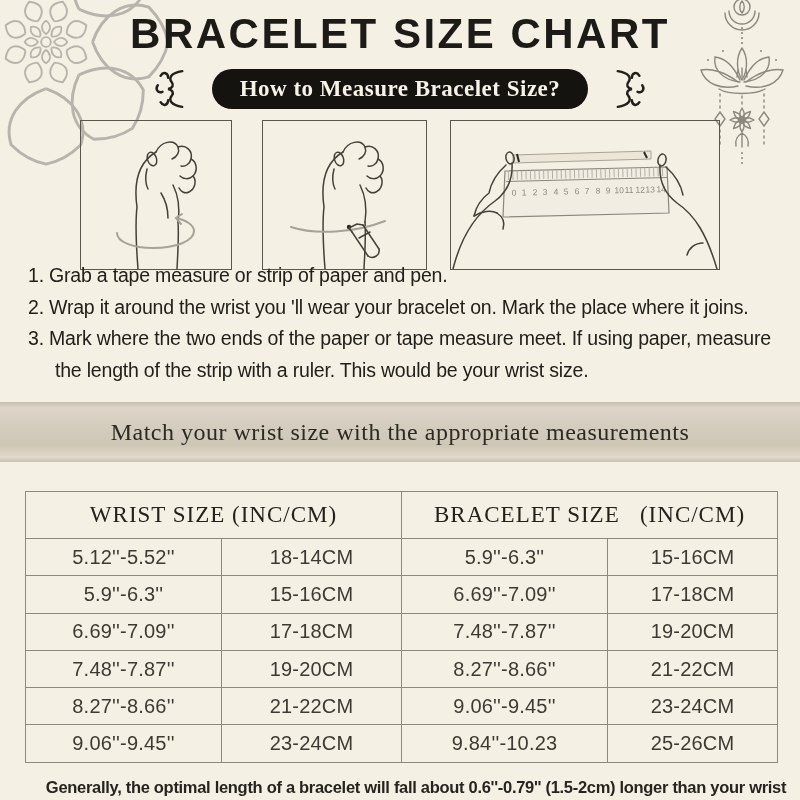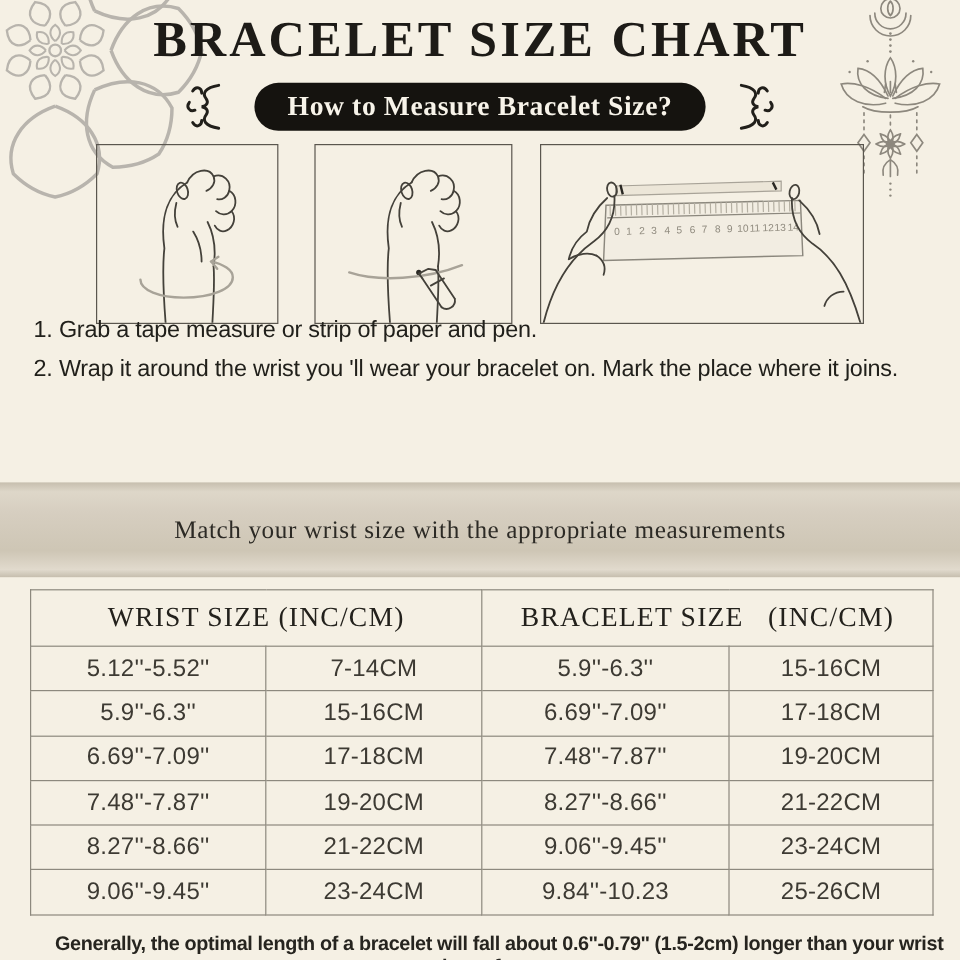--- a/index.html
+++ b/index.html
@@ -7,21 +7,21 @@
     position:relative;width:800px;height:800px;overflow:hidden;
     background:#f5f0e4;
     font-family:"Liberation Sans",sans-serif;color:#21201b;
   }
   
   .mandala{position:absolute;left:-80px;top:-84px;width:252px;height:252px;}
   .hanging{position:absolute;left:692px;top:0;width:100px;height:178px;}
   
   .title{
     position:absolute;top:10px;left:0;width:100%;text-align:center;
-    font-family:Liberation Serif, serif;font-weight:700;font-size:42px;
+    font-family:Liberation Sans, sans-serif;font-weight:700;font-size:42px;
     letter-spacing:2.5px;color:#1d1b17;margin:0;
   }
   
   .badge-row{
     position:absolute;top:66px;left:0;width:100%;height:46px;
     display:flex;align-items:center;justify-content:center;gap:26px;
   }
   .badge{
     background:#15130f;color:#f7f3e9;border-radius:24px;
     padding:7px 28px;font-family:"Liberation Serif",serif;font-weight:700;
@@ -34,24 +34,24 @@
   .box3{left:450px;top:120px;width:268px;height:148px;}
   .illu-box svg{display:block;width:100%;height:100%;}
   
   .instructions{position:absolute;left:28px;top:260px;width:752px;}
   .instructions p{
     margin:0;font-size:19.5px;line-height:31.5px;color:#21201b;
     padding-left:27px;text-indent:-27px;letter-spacing:-0.2px;
   }
   
   .banner{
-    position:absolute;left:0;top:402px;width:100%;height:79px;
+    position:absolute;left:0;top:402px;width:100%;height:60px;
     background:linear-gradient(180deg,#c6beae 0%,#ded7c9 10%,#d6cec0 32%,#cec6b5 72%,#e1dacd 92%,#c6beae 100%);
     display:flex;flex-direction:column;justify-content:center;align-items:center;
-    font-family:"Liberation Serif",serif;font-size:21px;color:#2c2a25;
+    font-family:"Liberation Serif",serif;font-size:24px;color:#2c2a25;
     line-height:35px;letter-spacing:0.5px;
   }
   
   .size-table{
     position:absolute;left:25px;top:491px;width:752px;
     border-collapse:collapse;table-layout:fixed;
   }
   .size-table th,.size-table td{
     border:1px solid #8d897e;text-align:center;vertical-align:middle;padding:0;
   }
@@ -257,20 +257,21 @@
         <ellipse cx="211" cy="39" rx="4" ry="6" transform="rotate(12 211 39)"></ellipse>
         <path d="M215,46 C224,54 230,64 232,74"></path>
         <path d="M252,122 C244,122 238,127 236,134"></path>
       </g>
     </svg>
   </div>
 
   <div class="instructions">
     <p>1. Grab a tape measure or strip of paper and pen.</p>
     <p>2. Wrap it around the wrist you 'll wear your bracelet on. Mark the place where it joins.</p>
+    <p>3. Mark where the two ends of the paper or tape measure meet. If using paper, measure the length of the strip with a ruler. This would be your wrist size.</p>
   </div>
 
   <div class="banner">
     <div>Match your wrist size with the appropriate measurements</div>
   </div>
 
   <table class="size-table">
     <colgroup>
       <col style="width:196px">
         <col style="width:180px">
@@ -279,21 +280,21 @@
     </colgroup>
     <thead>
       <tr>
         <th colspan="2">WRIST SIZE (INC/CM)</th>
         <th colspan="2">BRACELET SIZE   (INC/CM)</th>
       </tr>
     </thead>
     <tbody>
       <tr>
         <td>5.12''-5.52''</td>
-        <td>7-14CM</td>
+        <td>18-14CM</td>
         <td>5.9''-6.3''</td>
         <td>15-16CM</td>
       </tr>
       <tr>
         <td>5.9''-6.3''</td>
         <td>15-16CM</td>
         <td>6.69''-7.09''</td>
         <td>17-18CM</td>
       </tr>
       <tr>

